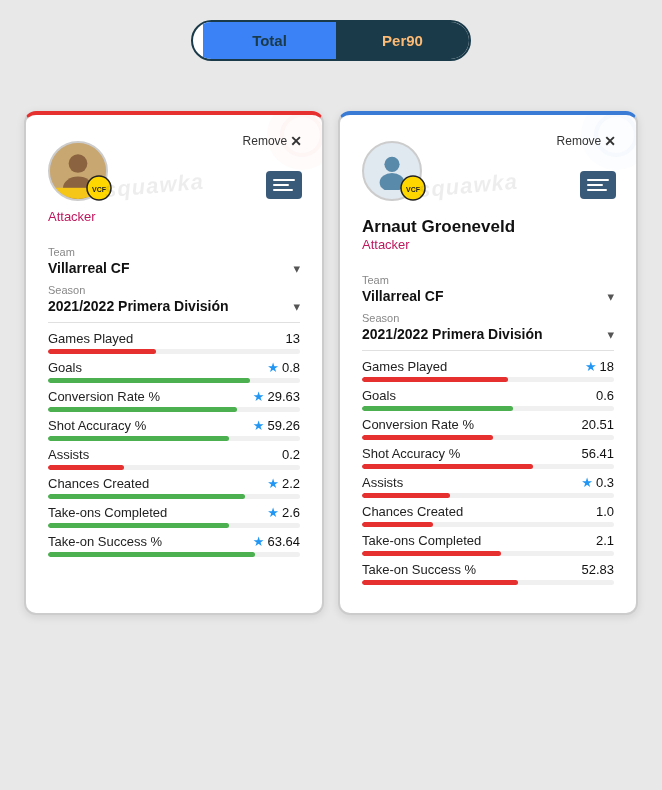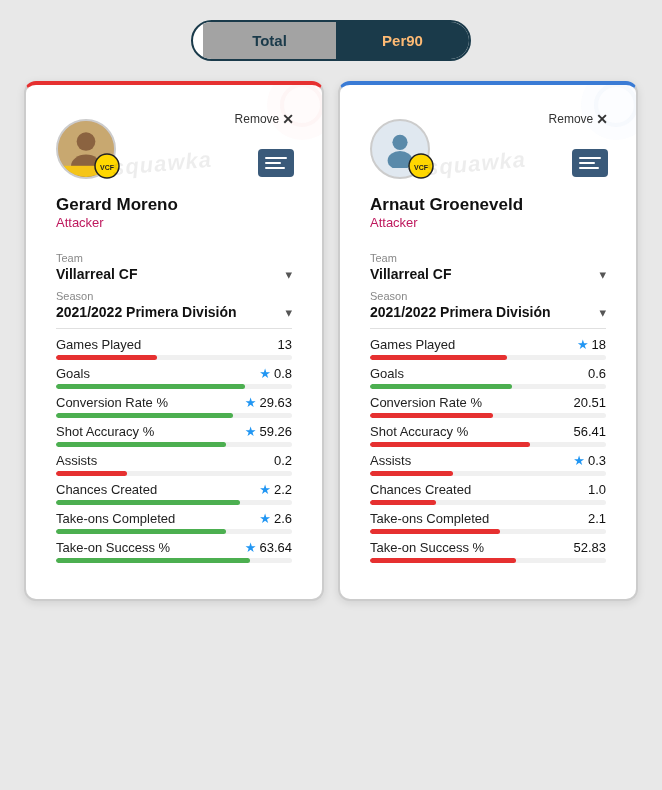--- a/index.html
+++ b/index.html
@@ -33,42 +33,43 @@
       font-weight: 600;
       cursor: pointer;
       border: none;
       outline: none;
     }
     .toggle-btn.active {
       background: #1a3a4a;
       color: #fdba74;
     }
     .toggle-btn.inactive {
-      background: #a3a3a3;
+      background: #3b82f6;
       color: #1a3a4a;
       margin-left: 10px;
     }
 
     
     .cards-container {
       display: flex;
       gap: 14px;
       justify-content: center;
     }
 
     
     .player-card {
       background: #fff;
       border-radius: 12px;
       width: 300px;
-      padding: 16px;
+      padding: 8px;
       position: relative;
       overflow: hidden;
       border: 2px solid #ccc;
       box-shadow: 0 2px 8px rgba(0,0,0,0.1);
+      margin-top: 30px;
     }
     .player-card.left-card {
       border-top: 4px solid #e63030;
     }
     .player-card.right-card {
       border-top: 4px solid #3a7bd5;
     }
 
     
     .corner-decor {
@@ -321,21 +322,20 @@
 
     <div class="id-badge">
       <div class="id-lines">
         <div class="id-line"></div>
         <div class="id-line"></div>
         <div class="id-line"></div>
       </div>
     </div>
 
     </div>
-    <div class="player-name">Gerard Moreno</div>
     <div class="player-position">Attacker</div>
     <div class="card-body">
       <div class="field-label">Team</div>
       <div class="field-value-row">
         <span class="field-select">Villarreal CF</span>
         <span class="dropdown-arrow">▾</span>
       </div>
       <div class="field-label">Season</div>
       <div class="field-value-row">
         <span class="field-select">2021/2022 Primera División</span>

